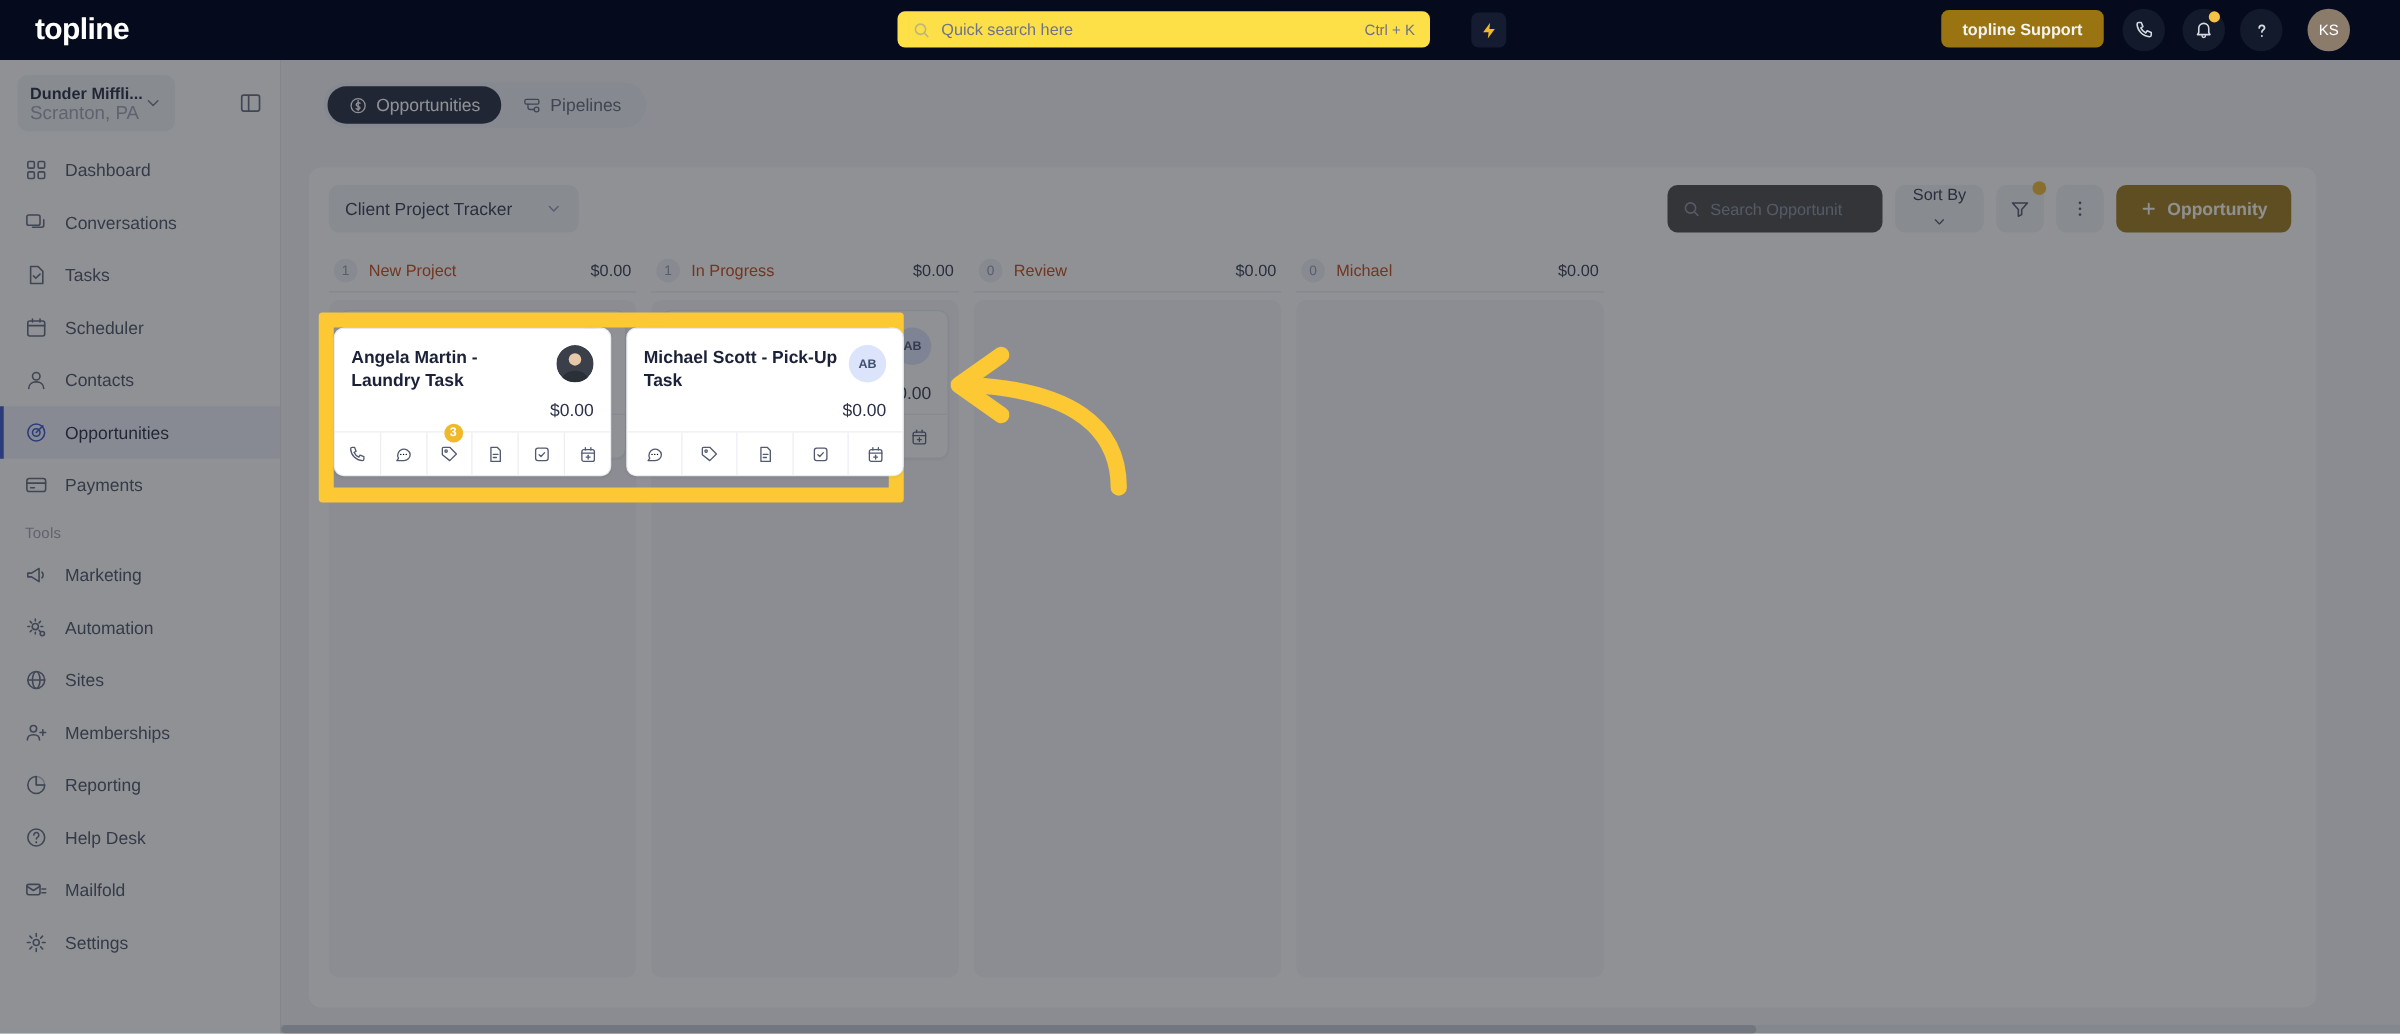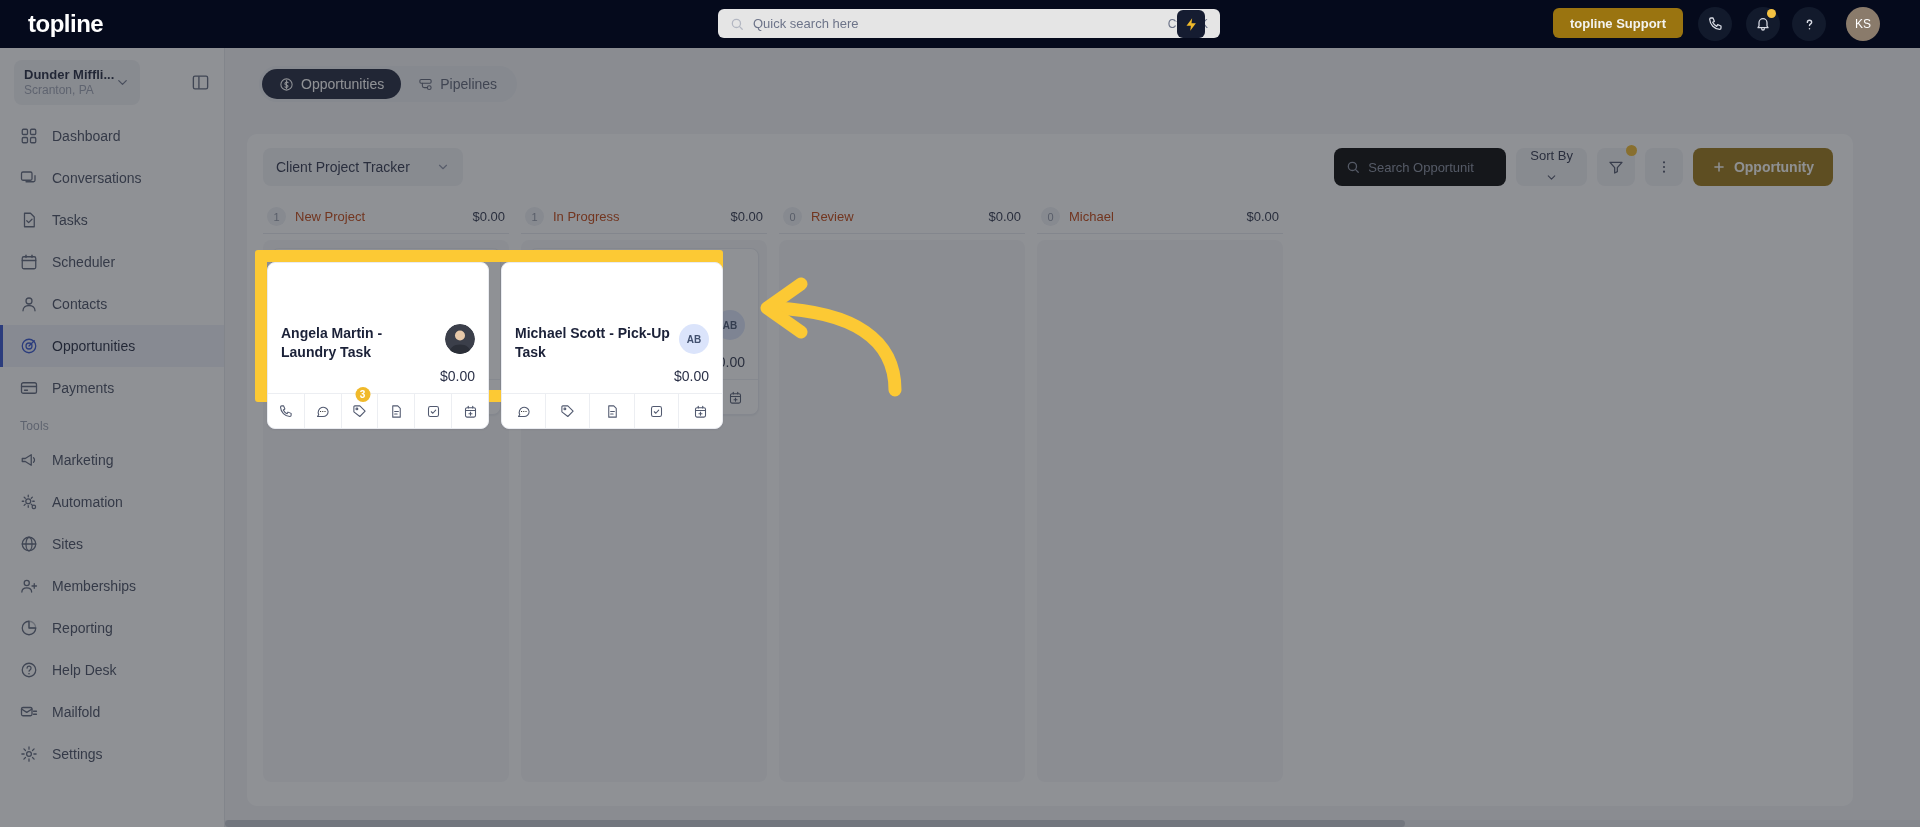--- a/index.html
+++ b/index.html
@@ -19,22 +19,22 @@
     display: flex; align-items: center;
     z-index: 30;
   }
   .logo {
     margin-left: 28px;
     font-size: 24px; font-weight: bold;
     color: #ffffff; letter-spacing: -0.5px;
   }
   .search-wrap {
     position: absolute; left: 718px; top: 9px;
-    width: 502px; height: 29px;
-    background: #e5e5e5; border-radius: 6px;
+    width: 426px; height: 29px;
+    background: #fde047; border-radius: 6px;
     display: flex; align-items: center; padding: 0 12px;
   }
   .search-icon { width: 14px; height: 14px; flex: 0 0 14px; opacity: .55; }
   .search-ph {
     margin-left: 9px; font-size: 13px; color: #6d7489; flex: 1;
   }
   .kbd { font-size: 12px; color: #6d7489; }
   .bolt-btn {
     position: absolute; left: 1177px; top: 10px;
     width: 28px; height: 28px; border-radius: 6px;
@@ -82,21 +82,21 @@
     overflow: hidden;
   }
   .loc-row { display: flex; align-items: center; padding: 12px 10px 10px 14px; gap: 40px; }
   .loc-box {
     flex: 1; background: #f1f2f5; border-radius: 8px;
     padding: 7px 10px; display: flex; align-items: center;
     cursor: pointer;
   }
   .loc-text { flex: 1; min-width: 0; }
   .loc-name { font-size: 13px; color: #1b2138; font-weight: bold; line-height: 16px; }
-  .loc-sub  { font-size: 12px; color: #9aa0b0; line-height: 15px; }
+  .loc-sub  { font-size: 15px; color: #9aa0b0; line-height: 15px; }
   .collapse-btn {
     width: 28px; height: 28px; margin-left: 6px;
     display: flex; align-items: center; justify-content: center;
     cursor: pointer;
   }
   .nav-label {
     font-size: 12px; color: #9aa0b0;
     padding: 10px 0 6px 20px; letter-spacing: .2px;
   }
   .nav-item {
@@ -145,21 +145,21 @@
   .pipe-select {
     display: flex; align-items: center; gap: 26px;
     background: #f1f2f5; border-radius: 8px;
     height: 38px; padding: 0 13px; cursor: pointer;
   }
   .pipe-name { font-size: 14px; color: #2b3148; }
   .tb-right { margin-left: auto; display: flex; align-items: center; gap: 10px; }
   .tb-search {
     display: flex; align-items: center; gap: 8px;
     width: 172px; height: 38px; padding: 0 12px;
-    background: #000000; border-radius: 8px;
+    background: #404040; border-radius: 8px;
   }
   .tb-search span { font-size: 13px; color: #868d9e; }
   .sort-btn {
     display: flex; align-items: center; gap: 8px;
     height: 38px; padding: 0 14px;
     background: #f1f2f5; border-radius: 8px;
     font-size: 13px; color: #2b3148; cursor: pointer; flex-direction: column;
   }
   .sq-btn {
     position: relative;
@@ -205,21 +205,21 @@
   .col-body {
     height: 542px; margin-top: 6px;
     background: #f6f7f9; border-radius: 8px;
     padding: 8px;
   }
   .card {
     background: #ffffff; border-radius: 8px;
     border: 1px solid #e9ebf0;
     box-shadow: 0 1px 2px rgba(20,25,50,.06);
   }
-  .card-top { padding: 13px 13px 9px 13px; margin-top: 48px; }
+  .card-top { padding: 13px 13px 9px 13px; }
   .card-row { display: flex; align-items: flex-start; }
   .card-title {
     flex: 1; font-size: 14px; font-weight: bold;
     color: #1b2138; line-height: 19px; padding-right: 8px;
   }
   .card-avatar {
     width: 30px; height: 30px; border-radius: 50%;
     flex: 0 0 30px; overflow: hidden;
     display: flex; align-items: center; justify-content: center;
     font-size: 10px; font-weight: bold;

